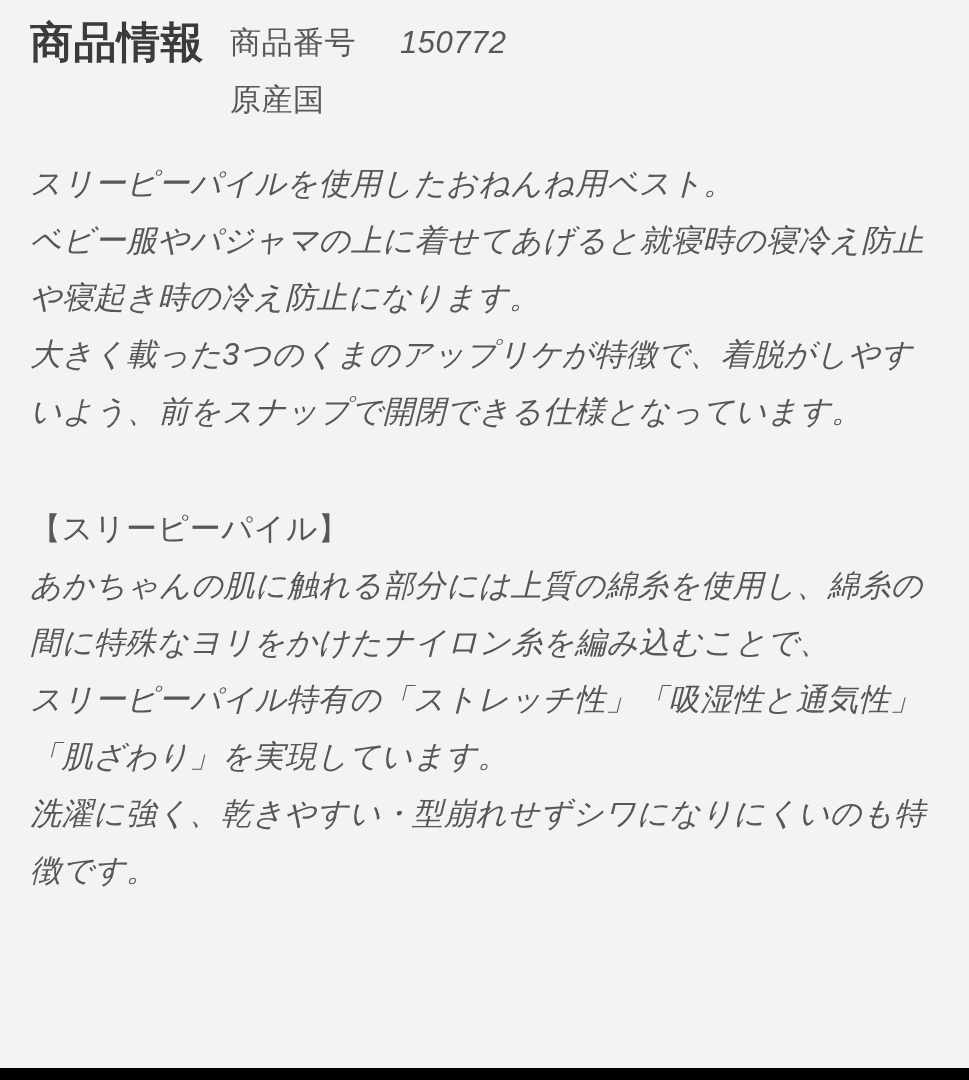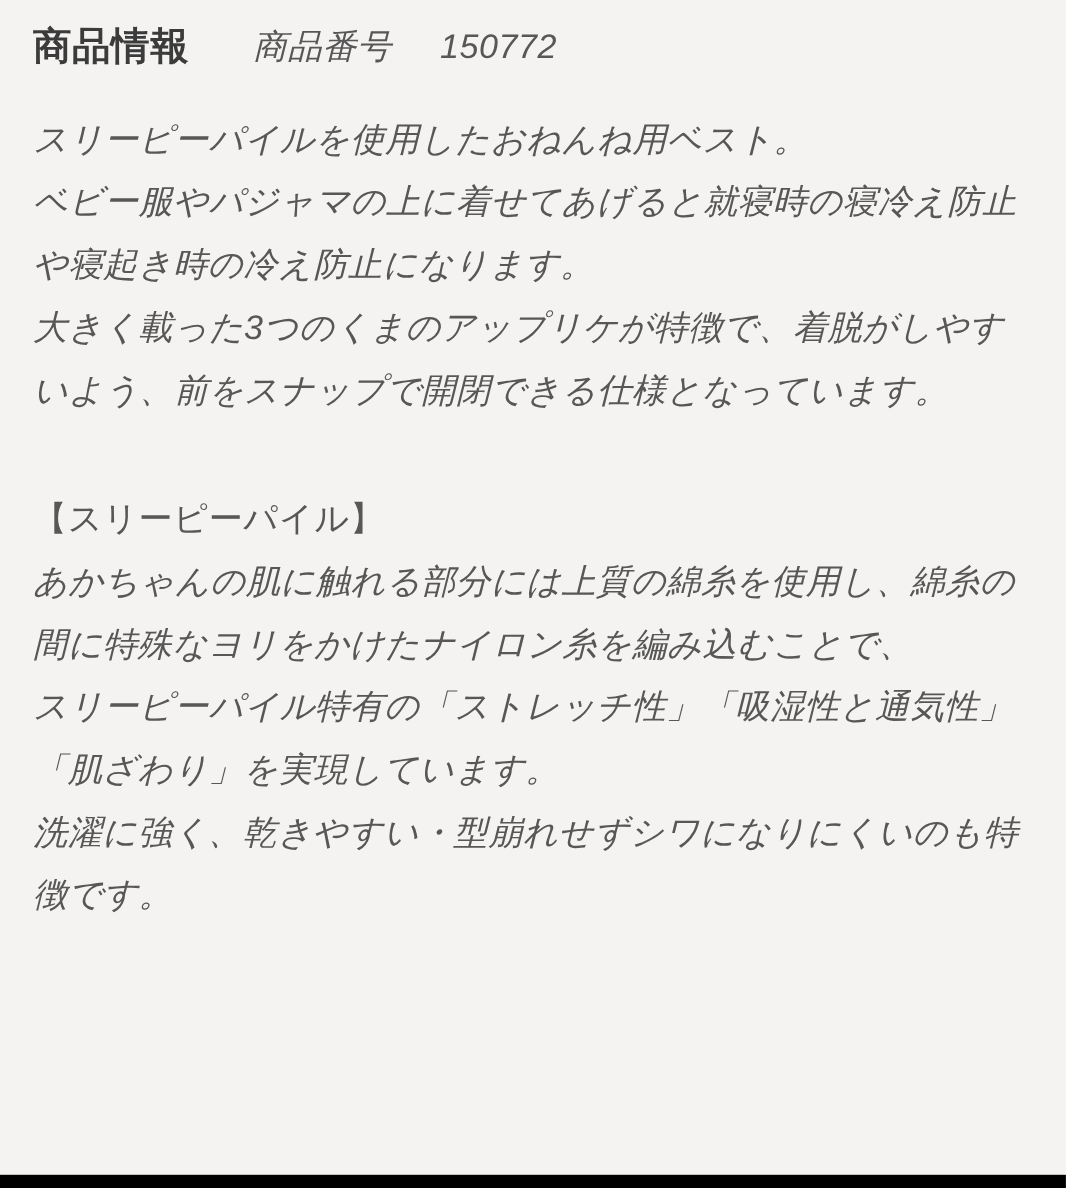--- a/index.html
+++ b/index.html
@@ -25,24 +25,24 @@
   }
   
   .spec-grid {
     display: grid;
     grid-template-columns: 200px 170px 1fr;
   }
   .spec-title {
     grid-column: 1;
     grid-row: 1;
     font-weight: bold;
-    font-size: 35px;
+    font-size: 43px;
     color: #3b3b3b;
   }
-  .spec-label { grid-column: 2; font-style: italic; }
+  .spec-label { grid-column: 2; }
   .spec-value { grid-column: 3; }
   .row-1 { grid-row: 1; }
   .row-2 { grid-row: 2; }
   .row-3 { grid-row: 3; }
   
   .lines {
     white-space: pre-line;
     font-style: italic;
   }
   .section-description { margin-top: 27px; }
@@ -64,20 +64,21 @@
 <div class="page">
   <div class="content">
 
     <section class="spec-grid">
       <div class="spec-title">商品情報</div>
 
       <div class="spec-label row-1">商品番号</div>
       <div class="spec-value row-1 lines">150772</div>
 
 
+      <div class="spec-label row-3">原産国</div>
     </section>
 
     <section class="section-description">
       <div class="lines">スリーピーパイルを使用したおねんね用ベスト。
 ベビー服やパジャマの上に着せてあげると就寝時の寝冷え防止
 や寝起き時の冷え防止になります。
 大きく載った3つのくまのアップリケが特徴で、着脱がしやす
 いよう、前をスナップで開閉できる仕様となっています。</div>
     </section>
 

